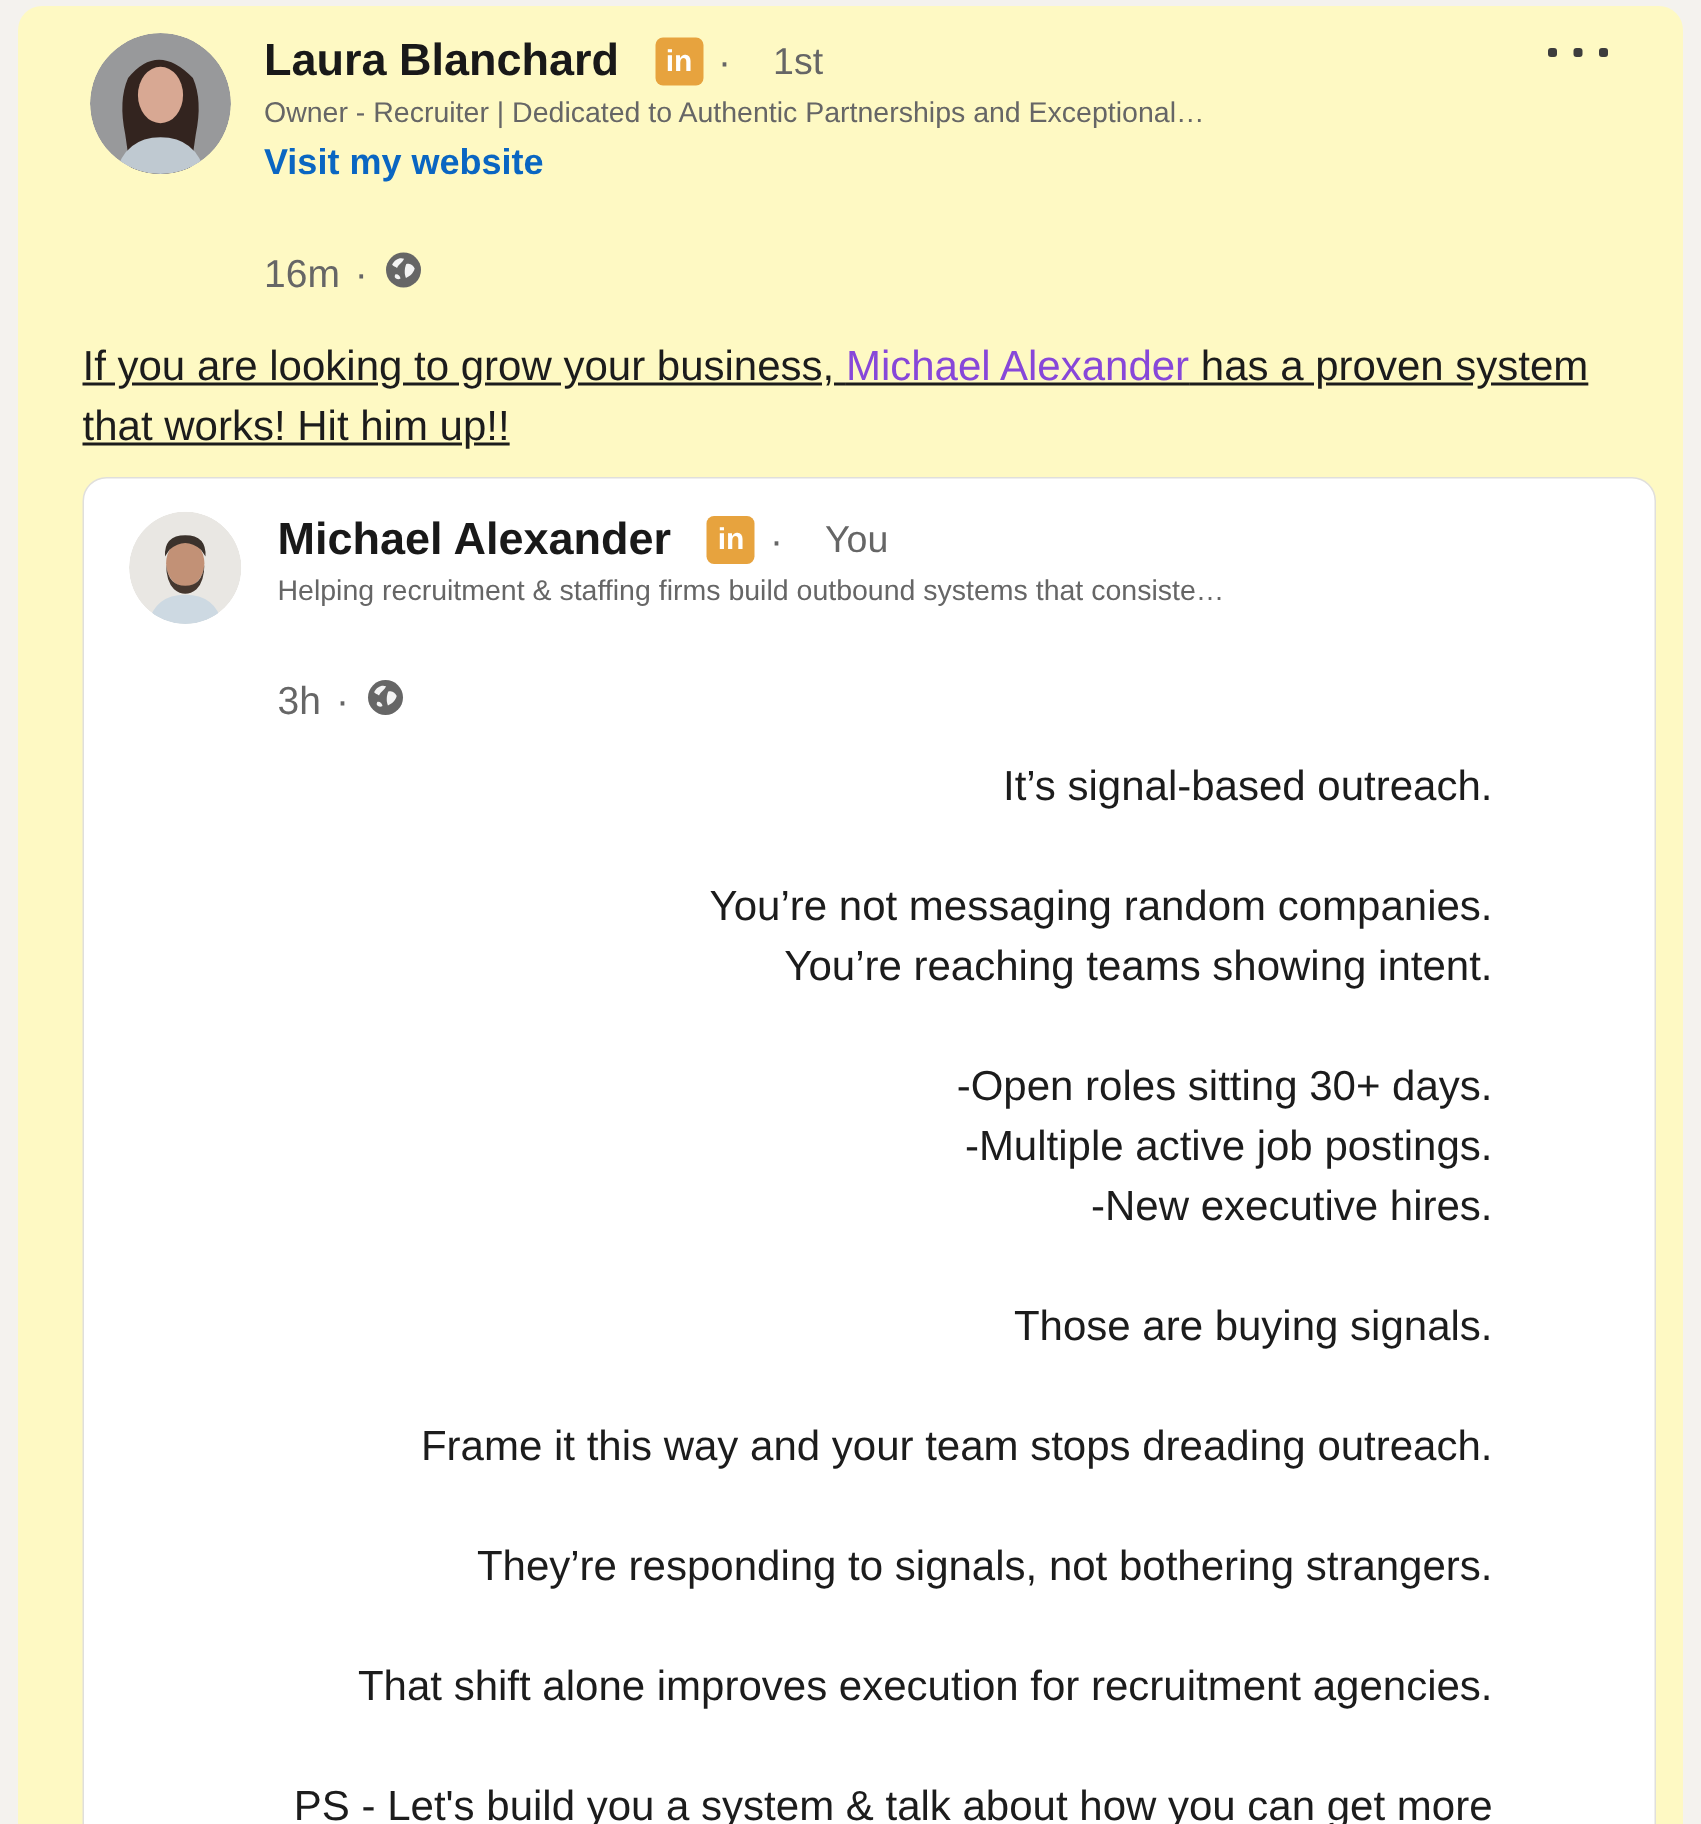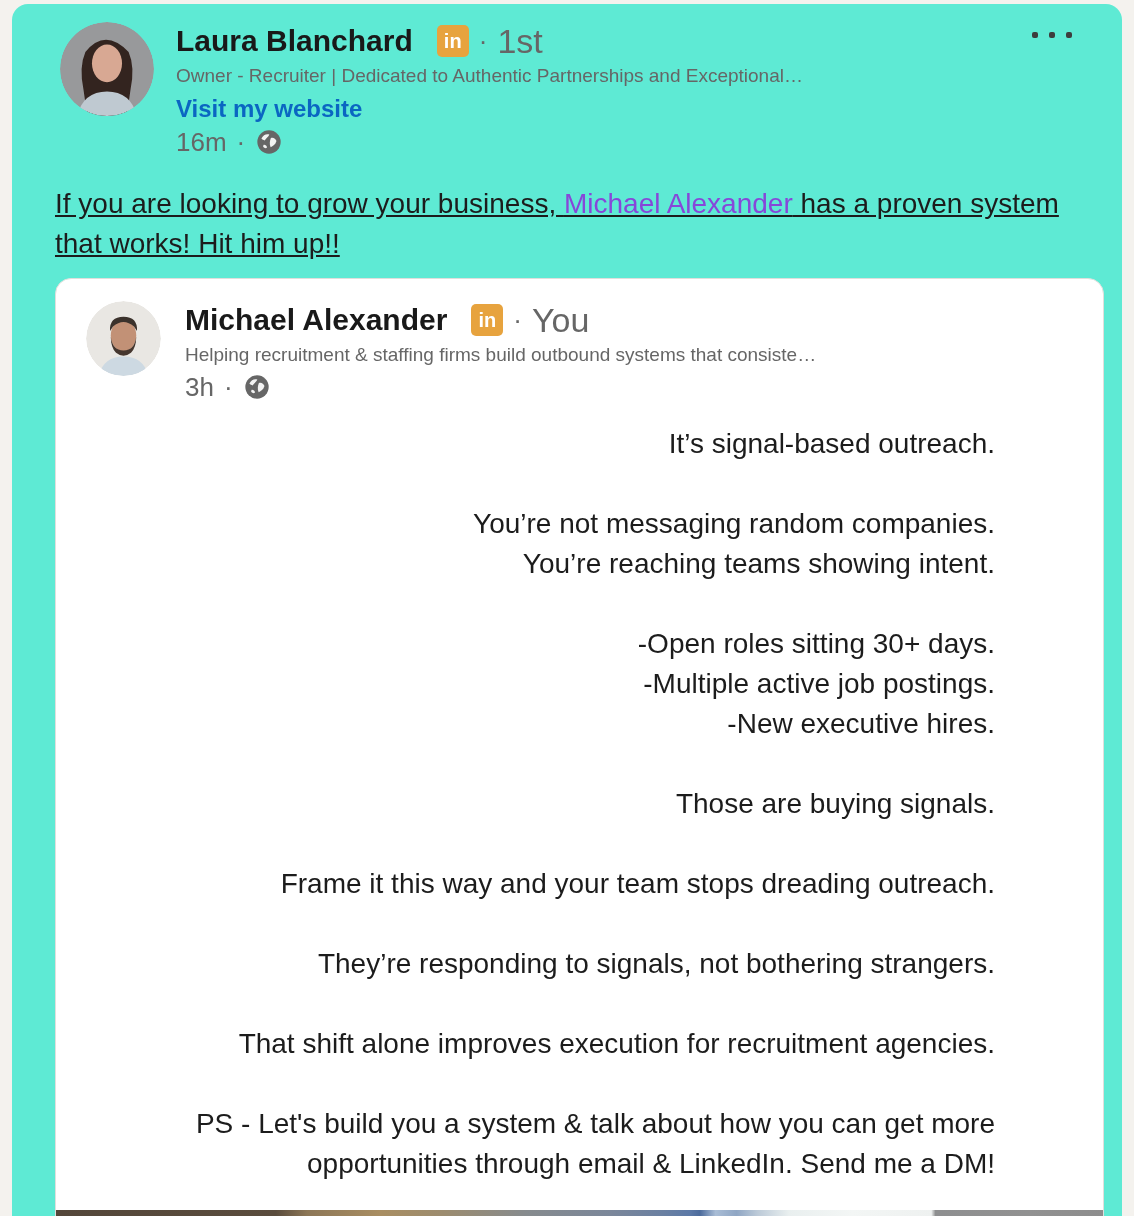--- a/index.html
+++ b/index.html
@@ -5,42 +5,42 @@
   * { margin:0; padding:0; box-sizing:border-box; }
   html,body { width:1134px; height:1216px; overflow:hidden; }
   body {
     background:#f4f2ee;
     font-family:"Liberation Sans", sans-serif;
     color:#191919;
     position:relative;
   }
   .post-card {
     position:absolute; left:12px; top:4px; width:1110px; height:1212px;
-    background:#5eead4; border-radius:16px 16px 0 0;
+    background:#fef9c3; border-radius:16px 16px 0 0;
   }
   
   .post-header { position:relative; display:flex; padding:18px 44px 0 48px; }
   .avatar-lg { width:94px; height:94px; border-radius:50%; overflow:hidden; flex:0 0 auto; cursor:pointer; }
   .avatar-sm { width:75px; height:75px; border-radius:50%; overflow:hidden; flex:0 0 auto; cursor:pointer; }
   .header-text { margin-left:22px; min-width:0; }
   .name-row { display:flex; align-items:center; line-height:38px; white-space:nowrap; }
   .actor-name { font-size:30px; font-weight:700; color:#191919; cursor:pointer; }
   .li-badge {
     display:inline-flex; align-items:center; justify-content:center;
     width:32px; height:32px; margin-left:24px; border-radius:5px;
     background:#e7a33e; color:#ffffff; font-size:20px; font-weight:700;
   }
-  .degree { font-size:34px; color:#666666; margin-left:4px; }
+  .degree { font-size:25px; color:#666666; margin-left:22px; }
   .sep { color:#666666; margin:0 6px 0 10px; font-size:26px; }
   .headline {
     font-size:19px; color:#666666; line-height:32px;
     white-space:nowrap; overflow:hidden; max-width:845px;
   }
   .website-link { font-size:24px; font-weight:700; color:#0a66c2; line-height:34px; cursor:pointer; }
-  .time-row { display:flex; align-items:center; font-size:26px; color:#666666; line-height:32px; gap:10px; }
+  .time-row { display:flex; font-size:26px; color:#666666; line-height:32px; gap:10px;margin-top:40px; }
   .globe { width:28px; height:28px; display:inline-block; }
   .menu-dots {
     position:absolute; top:24px; right:46px; display:flex; gap:11px;
     padding:4px; cursor:pointer;
   }
   .menu-dots i { width:6px; height:6px; border-radius:2px; background:#3d3d3d; }
   
   .post-text {
     margin:26px 44px 0 43px; font-size:28px; line-height:40px; color:#1c1c1c;text-decoration:underline;
   }

